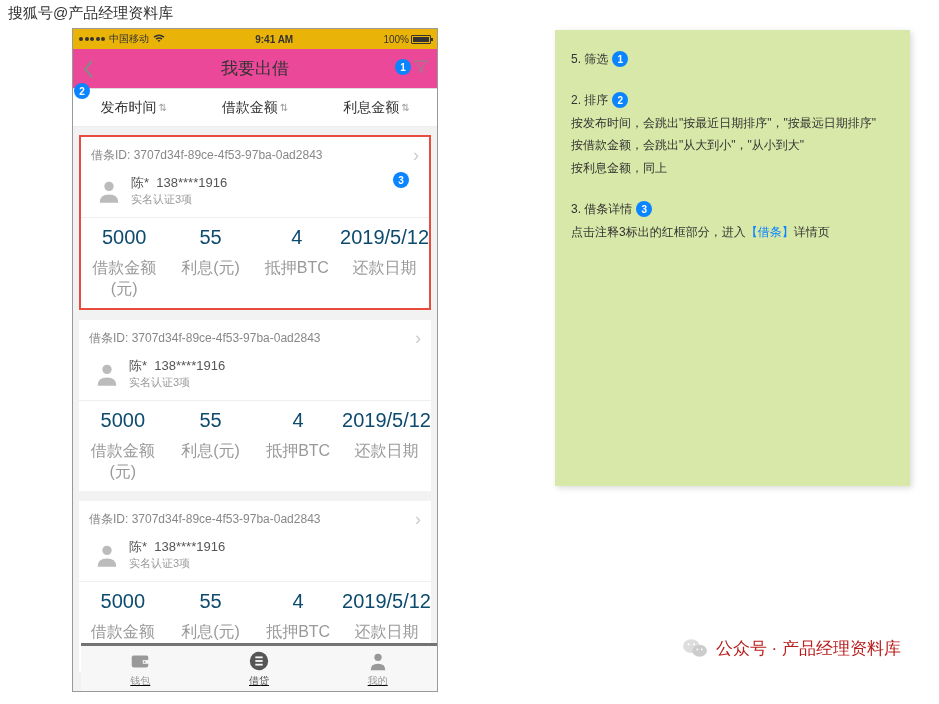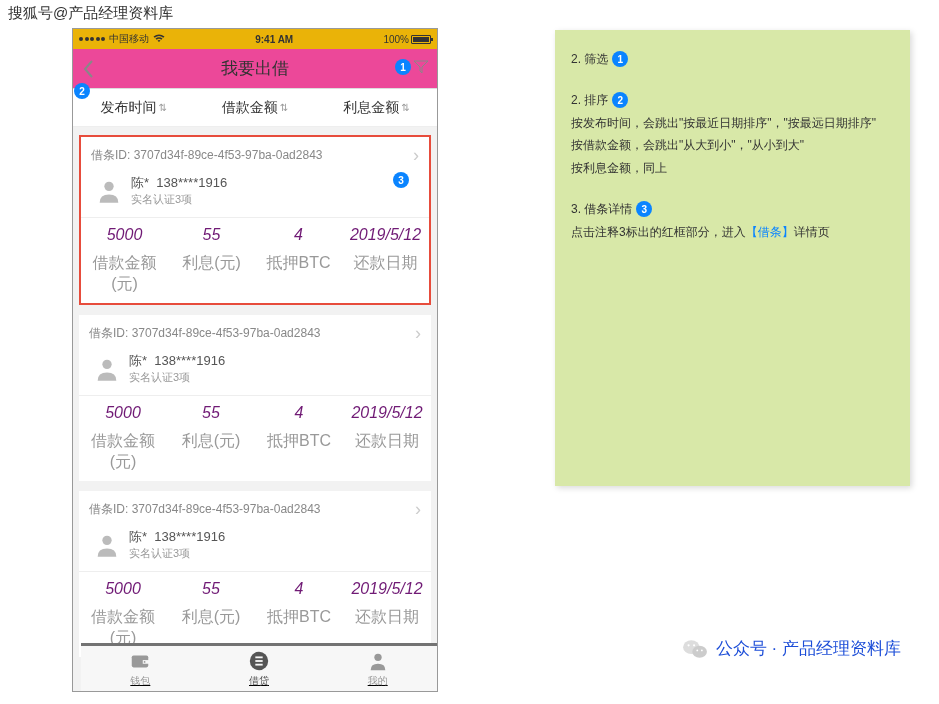--- a/index.html
+++ b/index.html
@@ -36,35 +36,35 @@
 .card-header { padding: 8px 10px 6px; display: flex; align-items: center; justify-content: space-between; }
 .card-id { font-size: 12px; color: #888; }
 .card-user { padding: 2px 14px 10px; display: flex; align-items: center; gap: 8px; position: relative; border-bottom: 1px solid #eee; }
 .avatar { width: 28px; height: 28px; }
 .user-info { display: flex; flex-direction: column; }
 .user-name { font-size: 13px; color: #555; }
 .user-auth { font-size: 11px; color: #999; }
 .badge-3 { position: absolute; right: 20px; top: 0; }
 .card-stats { display: flex; padding: 8px 0; }
 .stat { flex: 1; text-align: center; }
-.stat-val { font-size: 16px; color: #701a75; font-style: italic; }
+.stat-val { font-size: 20px; color: #0c4a6e; }
 .stat-label { font-size: 16px; color: #999; margin-top: 9px; }
 
 .tab-bar { position: absolute; bottom: 0; left: 8px; right: 0; height: 48px; background: #f7f7f7; border-top: 3px solid #737373; display: flex; text-decoration: underline; }
 .tab-item { flex: 1; display: flex; flex-direction: column; align-items: center; justify-content: center; gap: 2px; font-size: 10px; color: #999; }
 .tab-item.active { color: #555; }
 .tab-icon { width: 22px; height: 22px; }
 
 .annotation-panel { position: absolute; left: 555px; top: 30px; width: 355px; height: 456px; background: #d8e8a8; padding: 18px 16px; font-size: 12px; line-height: 1.9; color: #333; box-shadow: 2px 2px 6px rgba(0,0,0,0.15); }
 .annotation-panel .title { font-size: 13px; margin-bottom: 12px; }
 .annotation-panel .section { margin-bottom: 18px; }
 .annotation-panel .section-head { display: flex; align-items: center; gap: 4px; }
 .link-text { color: #0a84ff; }
 
-.footer-mark { position: absolute; right: 38px; bottom: 44px; display: flex; align-items: center; gap: 8px; color: #1d4ed8; font-size: 17px; }
+.footer-mark { position: absolute; right: 38px; bottom: 44px; display: flex; gap: 8px; color: #b91c1c; font-size: 17px; }
 .wechat-icon { width: 26px; height: 22px; }
 
 .chevron { color: #ccc; font-size: 18px; }
 .wifi-icon { font-size: 10px; }
 </style>
 </head>
 <body>
 
 <div class="watermark">搜狐号@产品经理资料库</div>
 
@@ -258,21 +258,21 @@
           <path d="M4 22 Q4 15 12 15 Q20 15 20 22 Z" fill="#999"></path>
         </svg>
       <span>我的</span>
     </div>
   </div>
 </div>
 
 <div class="annotation-panel">
   <div class="section">
     <div class="section-head">
-        <span>2. 筛选</span>
+        <span>5. 筛选</span>
         <span class="badge">1</span>
       </div>
   </div>
   <div class="section">
     <div class="section-head">
         <span>2. 排序</span>
         <span class="badge">2</span>
       </div>
     <div style="white-space:pre-line">按发布时间，会跳出"按最近日期排序"，"按最远日期排序"
 按借款金额，会跳出"从大到小"，"从小到大"

